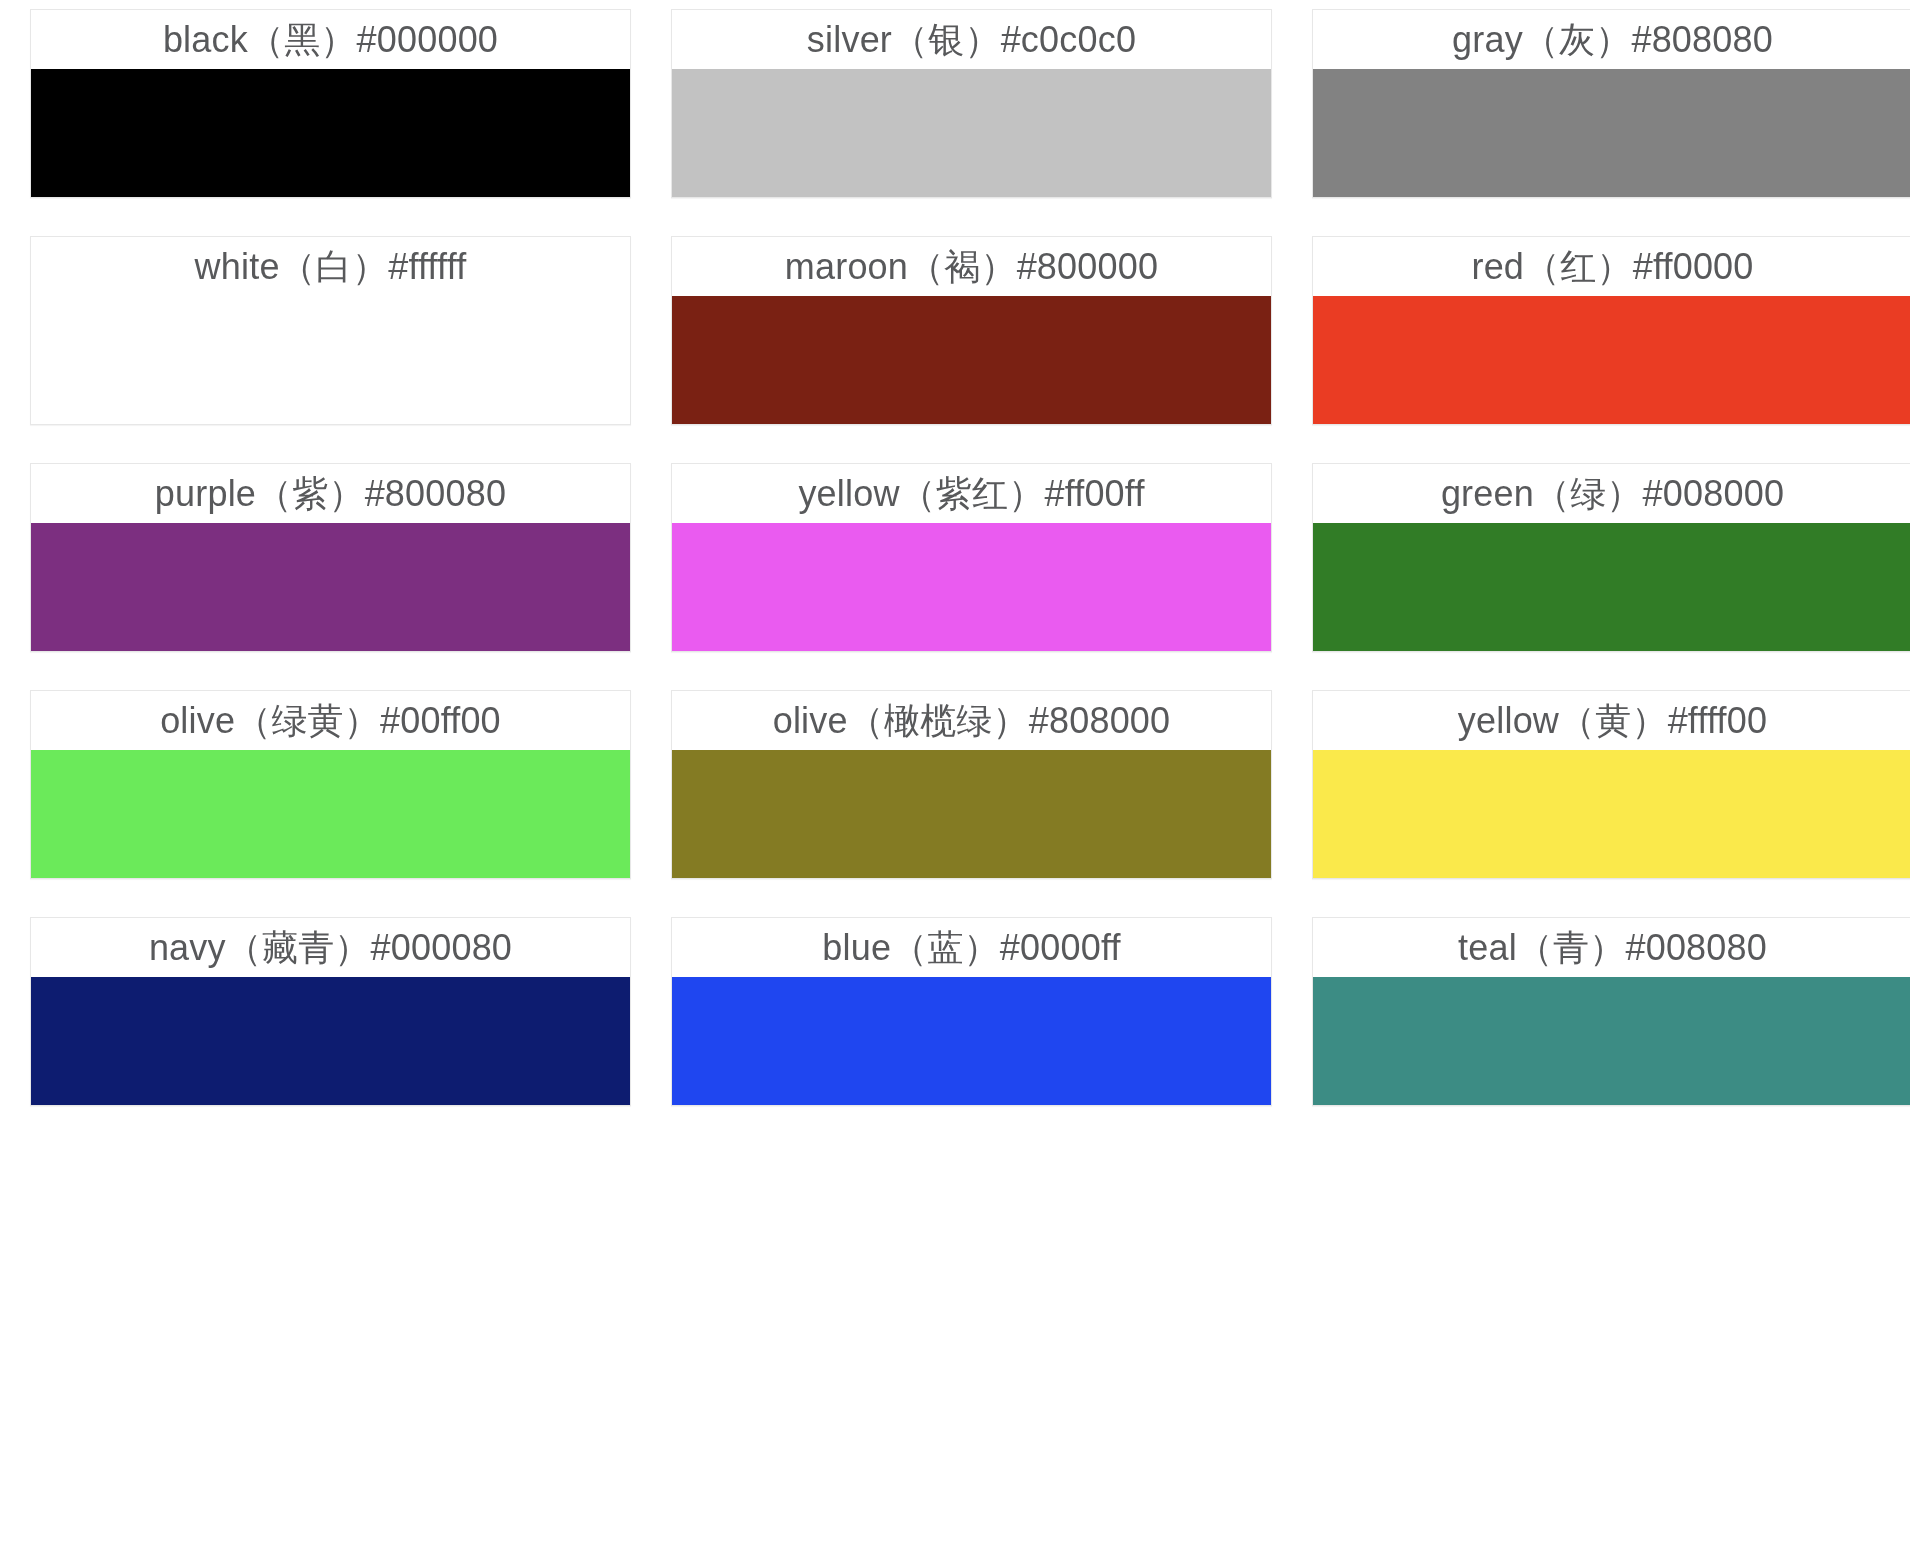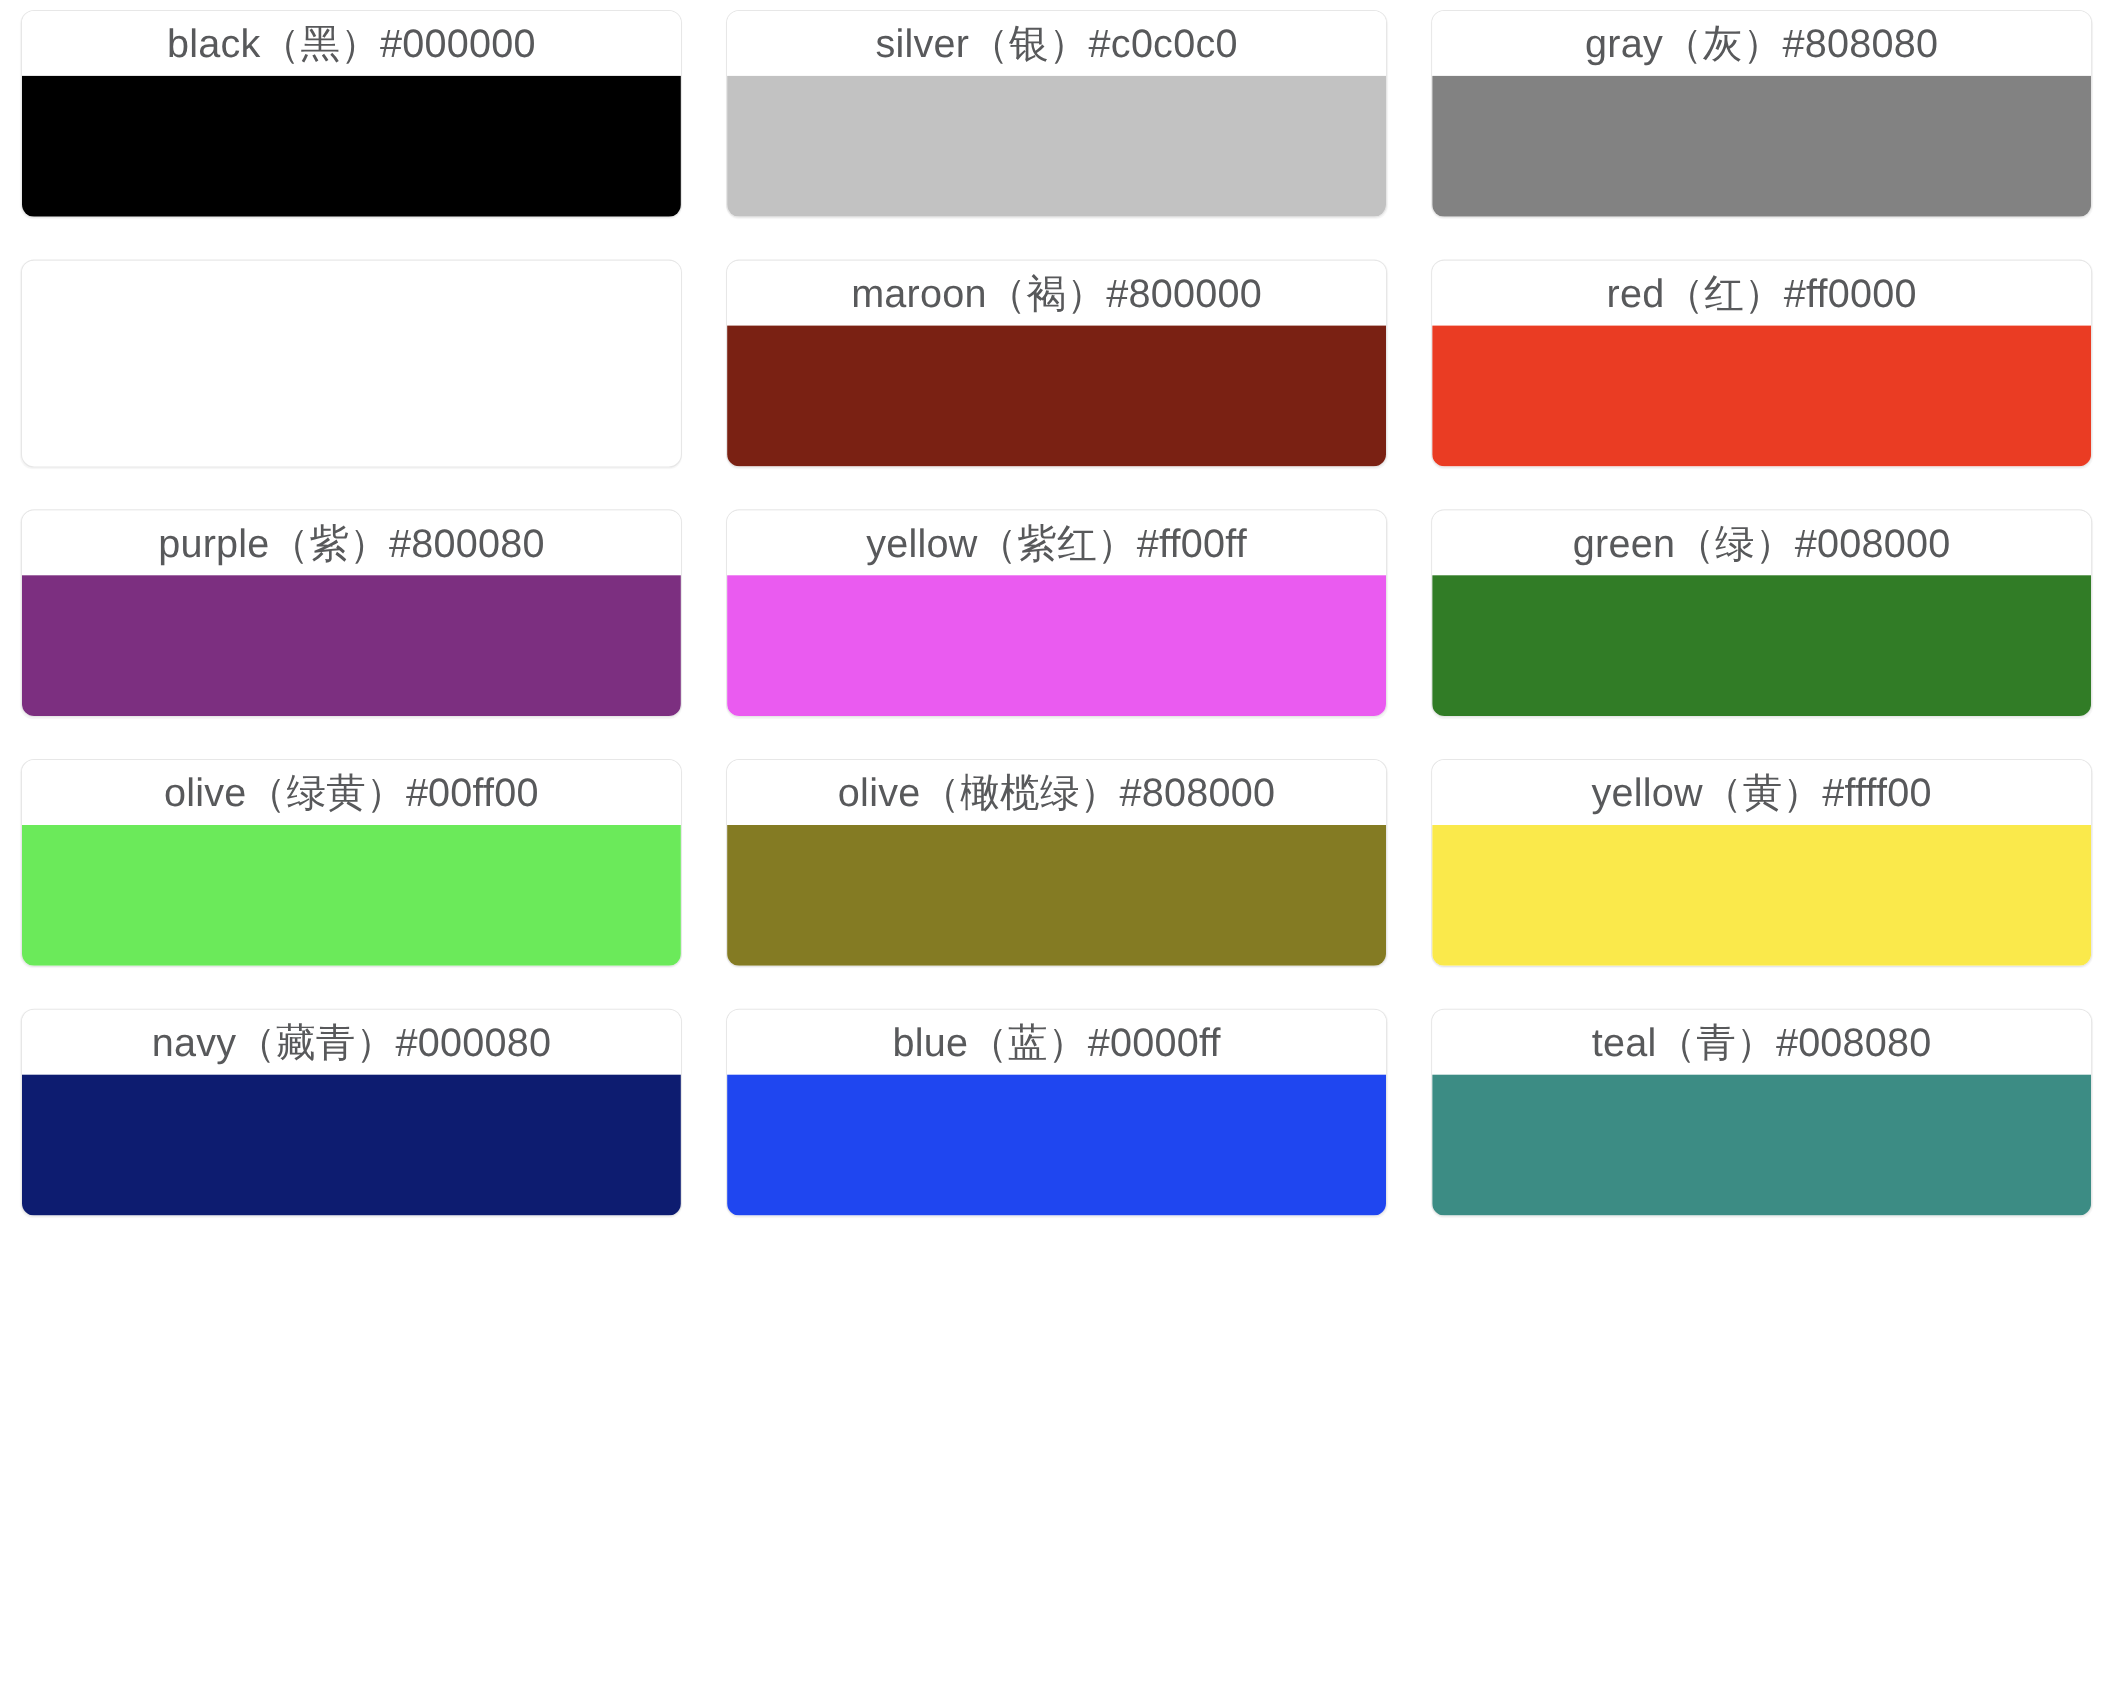--- a/index.html
+++ b/index.html
@@ -22,23 +22,24 @@
     column-gap: 40px;
     row-gap: 38px;
     padding: 9px 0 0 19px;
     align-content: start;
   }
 
   .swatch-card {
     width: 601px;
     background: #ffffff;
     border: 1px solid #e7e7e7;
-    border-radius: 12px;
+    border-radius: 0;
     overflow: hidden;
     box-shadow: 0 1px 1px rgba(0,0,0,0.045);
+    margin-left: 11px;
   }
 
   .swatch-header {
     height: 59px;
     display: flex;
     align-items: center;
     justify-content: center;
     background: #ffffff;
     padding: 0 6px;
   }
@@ -98,20 +99,23 @@
       </div>
       <div class="swatch-block" style="background: rgb(194, 194, 194);"></div>
     </div>
     <div class="swatch-card">
       <div class="swatch-header">
         <span class="swatch-label">gray（灰）#808080</span>
       </div>
       <div class="swatch-block" style="background: rgb(130, 130, 130);"></div>
     </div>
     <div class="swatch-card is-white">
+      <div class="swatch-header">
+        <span class="swatch-label">white（白）#ffffff</span>
+      </div>
       <div class="swatch-block" style="background: rgb(255, 255, 255);"></div>
     </div>
     <div class="swatch-card">
       <div class="swatch-header">
         <span class="swatch-label">maroon（褐）#800000</span>
       </div>
       <div class="swatch-block" style="background: rgb(122, 33, 19);"></div>
     </div>
     <div class="swatch-card">
       <div class="swatch-header">

